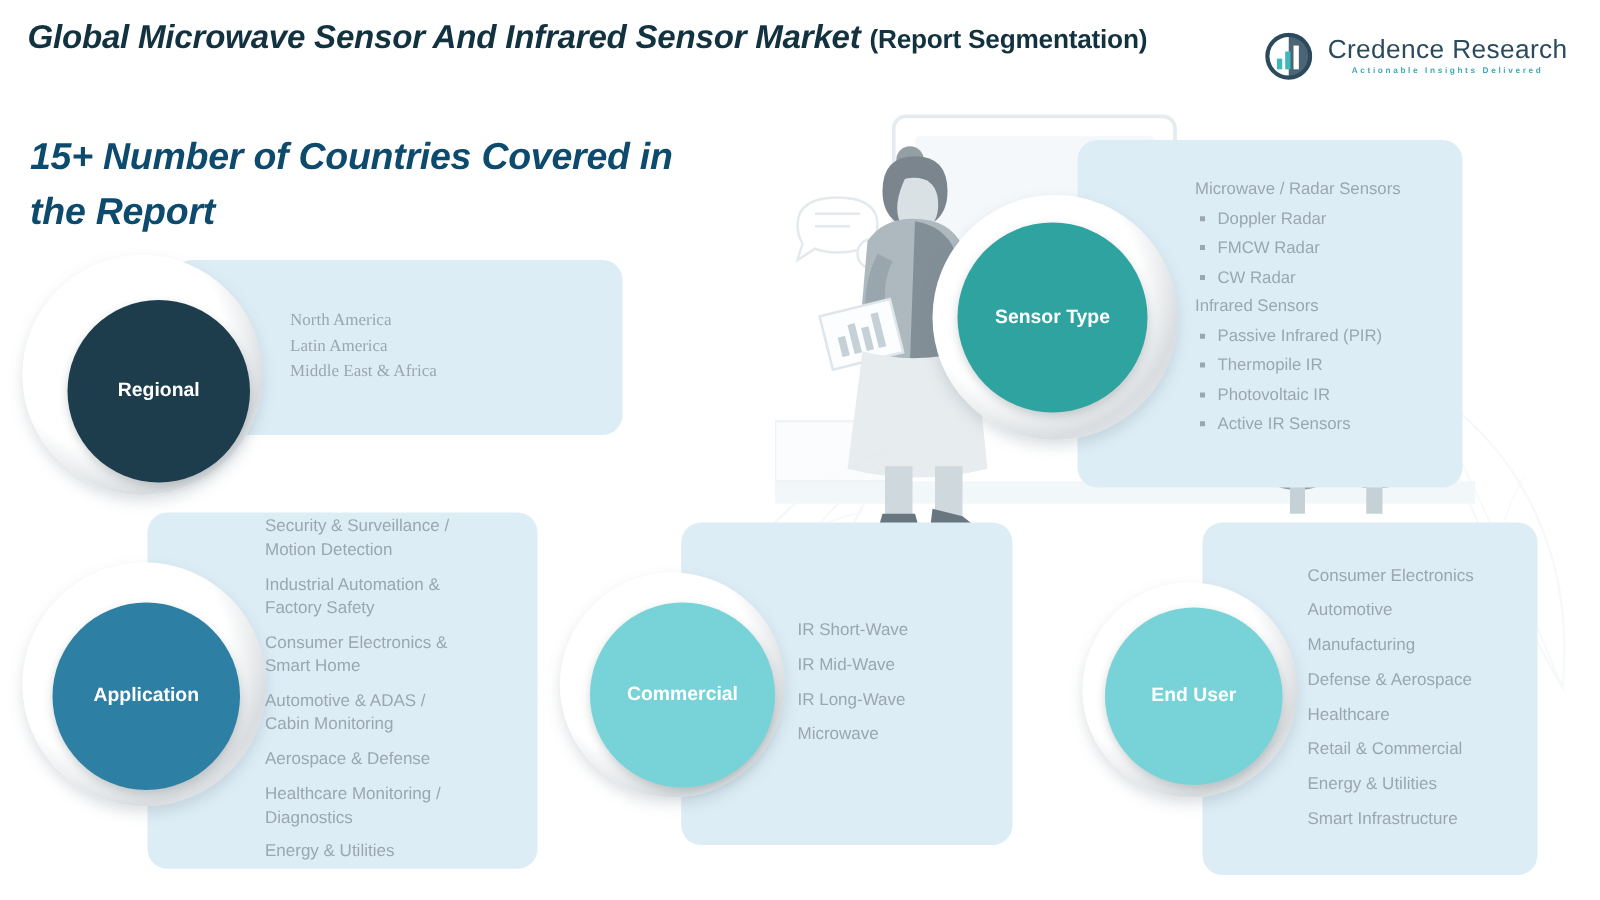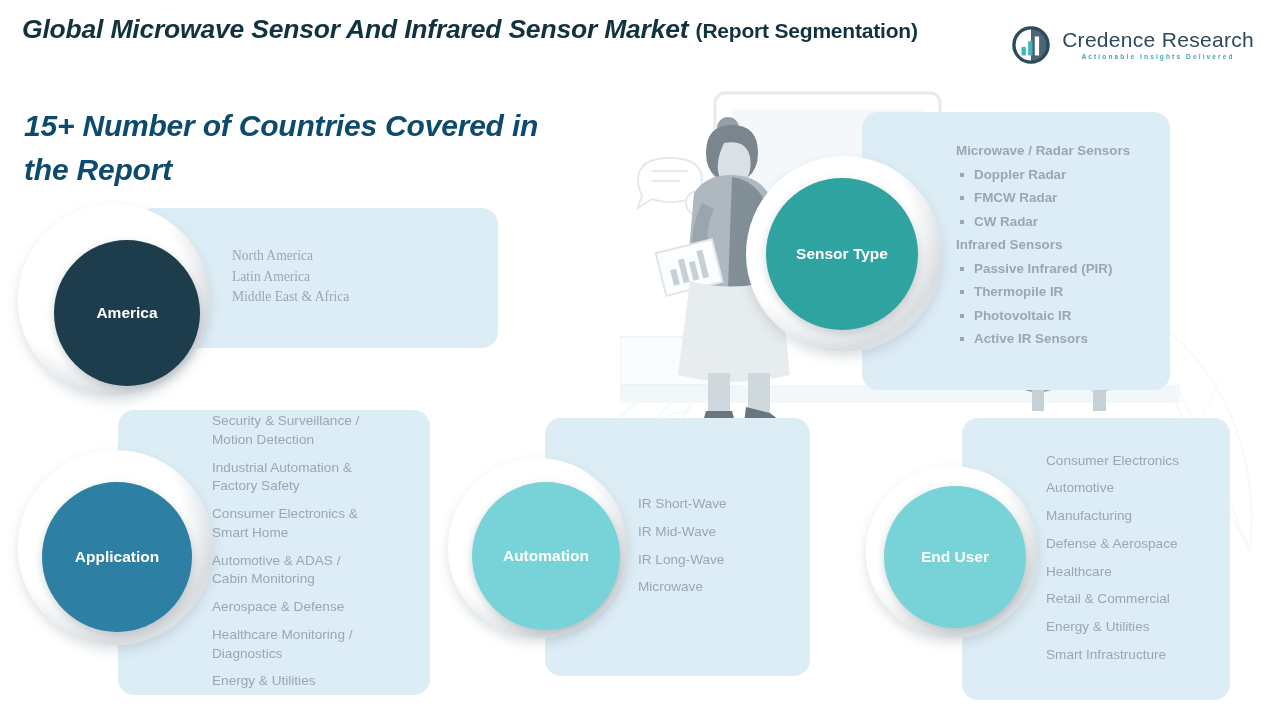--- a/index.html
+++ b/index.html
@@ -184,21 +184,21 @@
 
   
   #seg-enduser .seg-panel { left: 962px; top: 418px; width: 268px; height: 282px; }
   #seg-enduser .seg-panel-inner { padding-left: 84px; }
   #seg-enduser .seg-ring   { left: 866px; top: 466px; width: 172px; height: 172px; }
   #seg-enduser .seg-circle { left: 884px; top: 486px; width: 142px; height: 142px;
                              background: #78d3d8; font-size: 15.5px; }
 
   
   #seg-sensortype .seg-panel { left: 862px; top: 112px; width: 308px; height: 278px; }
-  #seg-sensortype .seg-panel-inner { padding-left: 94px; padding-top: 8px; font-weight: bold; }
+  #seg-sensortype .seg-panel-inner { padding-left: 94px; padding-top: 8px; }
   #seg-sensortype .seg-ring   { left: 746px; top: 156px; width: 196px; height: 196px; }
   #seg-sensortype .seg-circle { left: 766px; top: 178px; width: 152px; height: 152px;
                                 background: #2ea3a0; font-size: 15.5px; }
   #seg-sensortype .item { font-size: 13.4px; margin-bottom: 5px; }
 </style>
 </head>
 <body>
 
 <div id="canvas">
 
@@ -289,21 +289,21 @@
 
   <div class="seg" id="seg-regional">
     <div class="seg-panel">
       <div class="seg-panel-inner">
         <div class="item">North America</div>
         <div class="item">Latin America</div>
         <div class="item">Middle East &amp; Africa</div>
       </div>
     </div>
     <div class="seg-ring"></div>
-    <div class="seg-circle">America</div>
+    <div class="seg-circle">Regional</div>
   </div>
 
   <div class="seg" id="seg-application">
     <div class="seg-panel">
       <div class="seg-panel-inner">
         <div class="item spaced">Security &amp; Surveillance /
 Motion Detection</div>
         <div class="item spaced">Industrial Automation &amp;
 Factory Safety</div>
         <div class="item spaced">Consumer Electronics &amp;
@@ -323,21 +323,21 @@
   <div class="seg" id="seg-wavelength">
     <div class="seg-panel">
       <div class="seg-panel-inner">
         <div class="item spaced">IR Short-Wave</div>
         <div class="item spaced">IR Mid-Wave</div>
         <div class="item spaced">IR Long-Wave</div>
         <div class="item">Microwave</div>
       </div>
     </div>
     <div class="seg-ring"></div>
-    <div class="seg-circle">Automation</div>
+    <div class="seg-circle">Commercial</div>
   </div>
 
   <div class="seg" id="seg-enduser">
     <div class="seg-panel">
       <div class="seg-panel-inner">
         <div class="item spaced">Consumer Electronics</div>
         <div class="item spaced">Automotive</div>
         <div class="item spaced">Manufacturing</div>
         <div class="item spaced">Defense &amp; Aerospace</div>
         <div class="item spaced">Healthcare</div>

